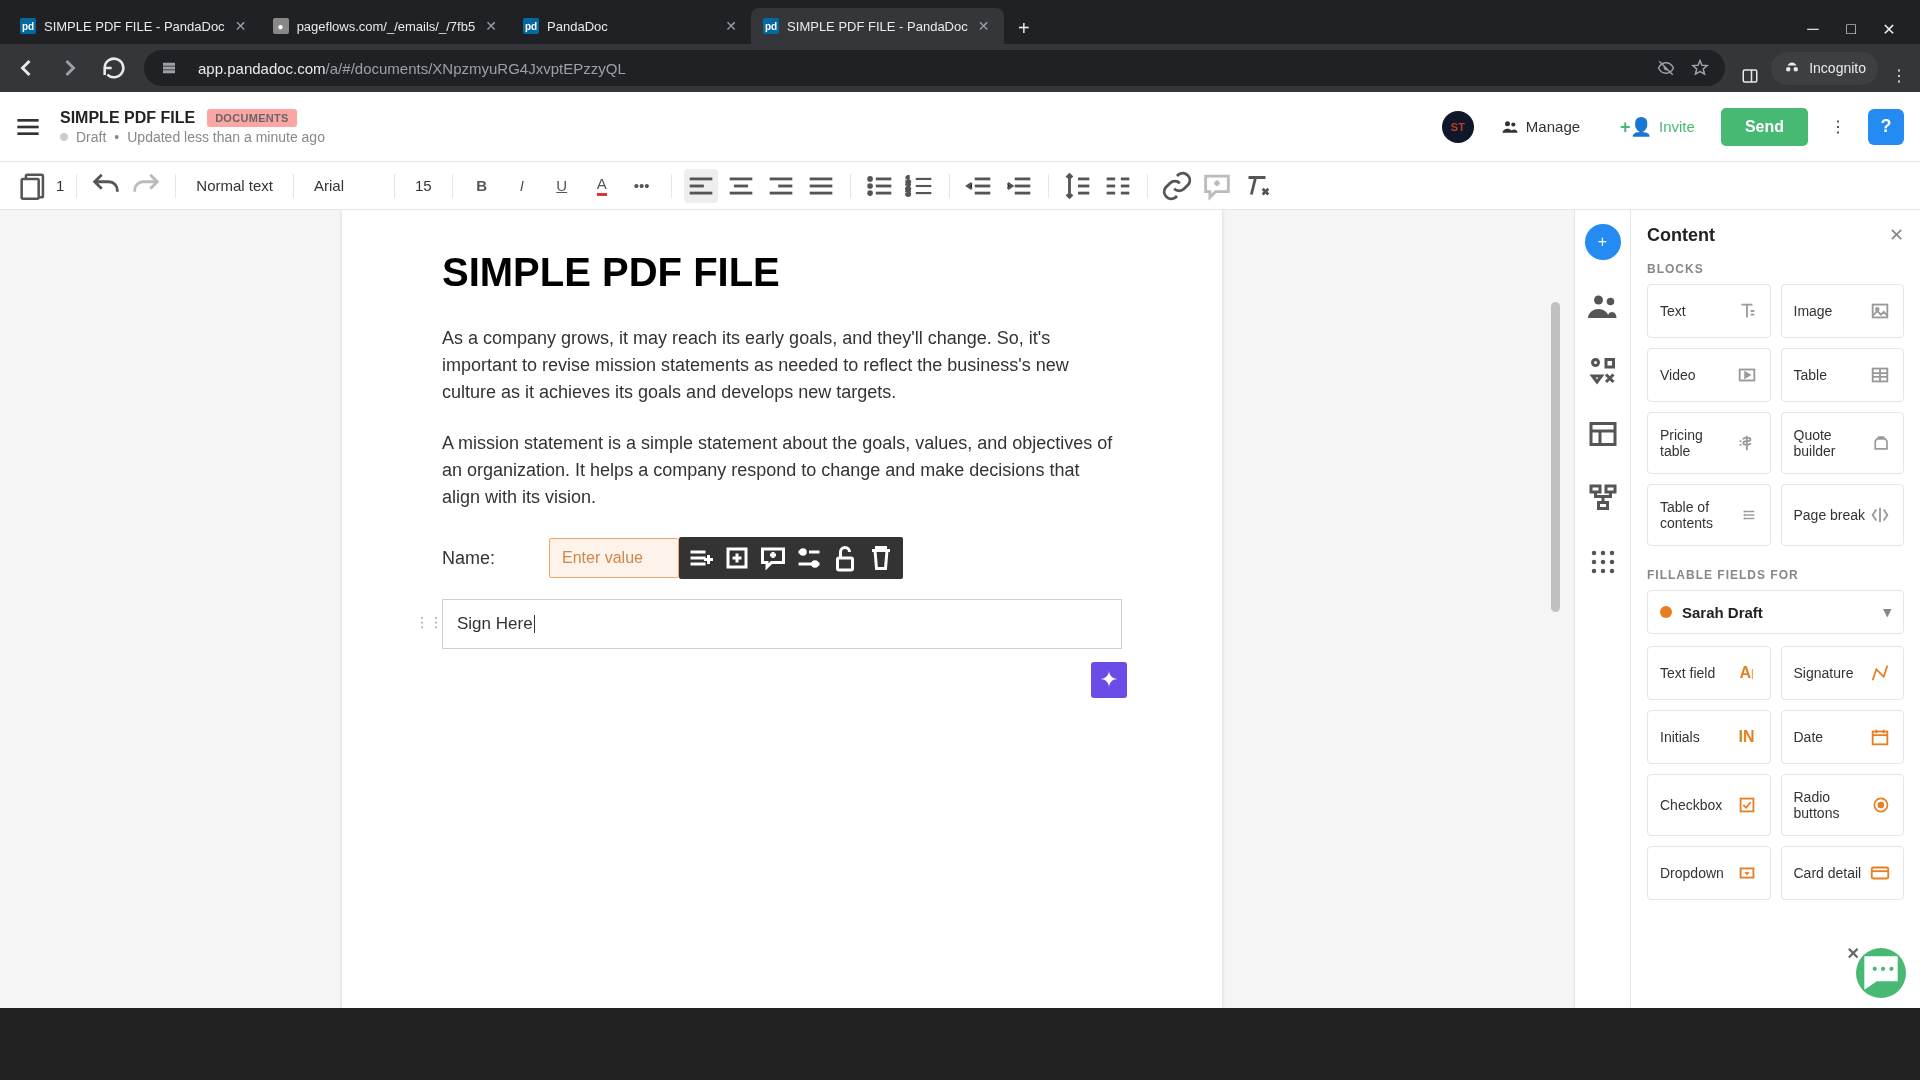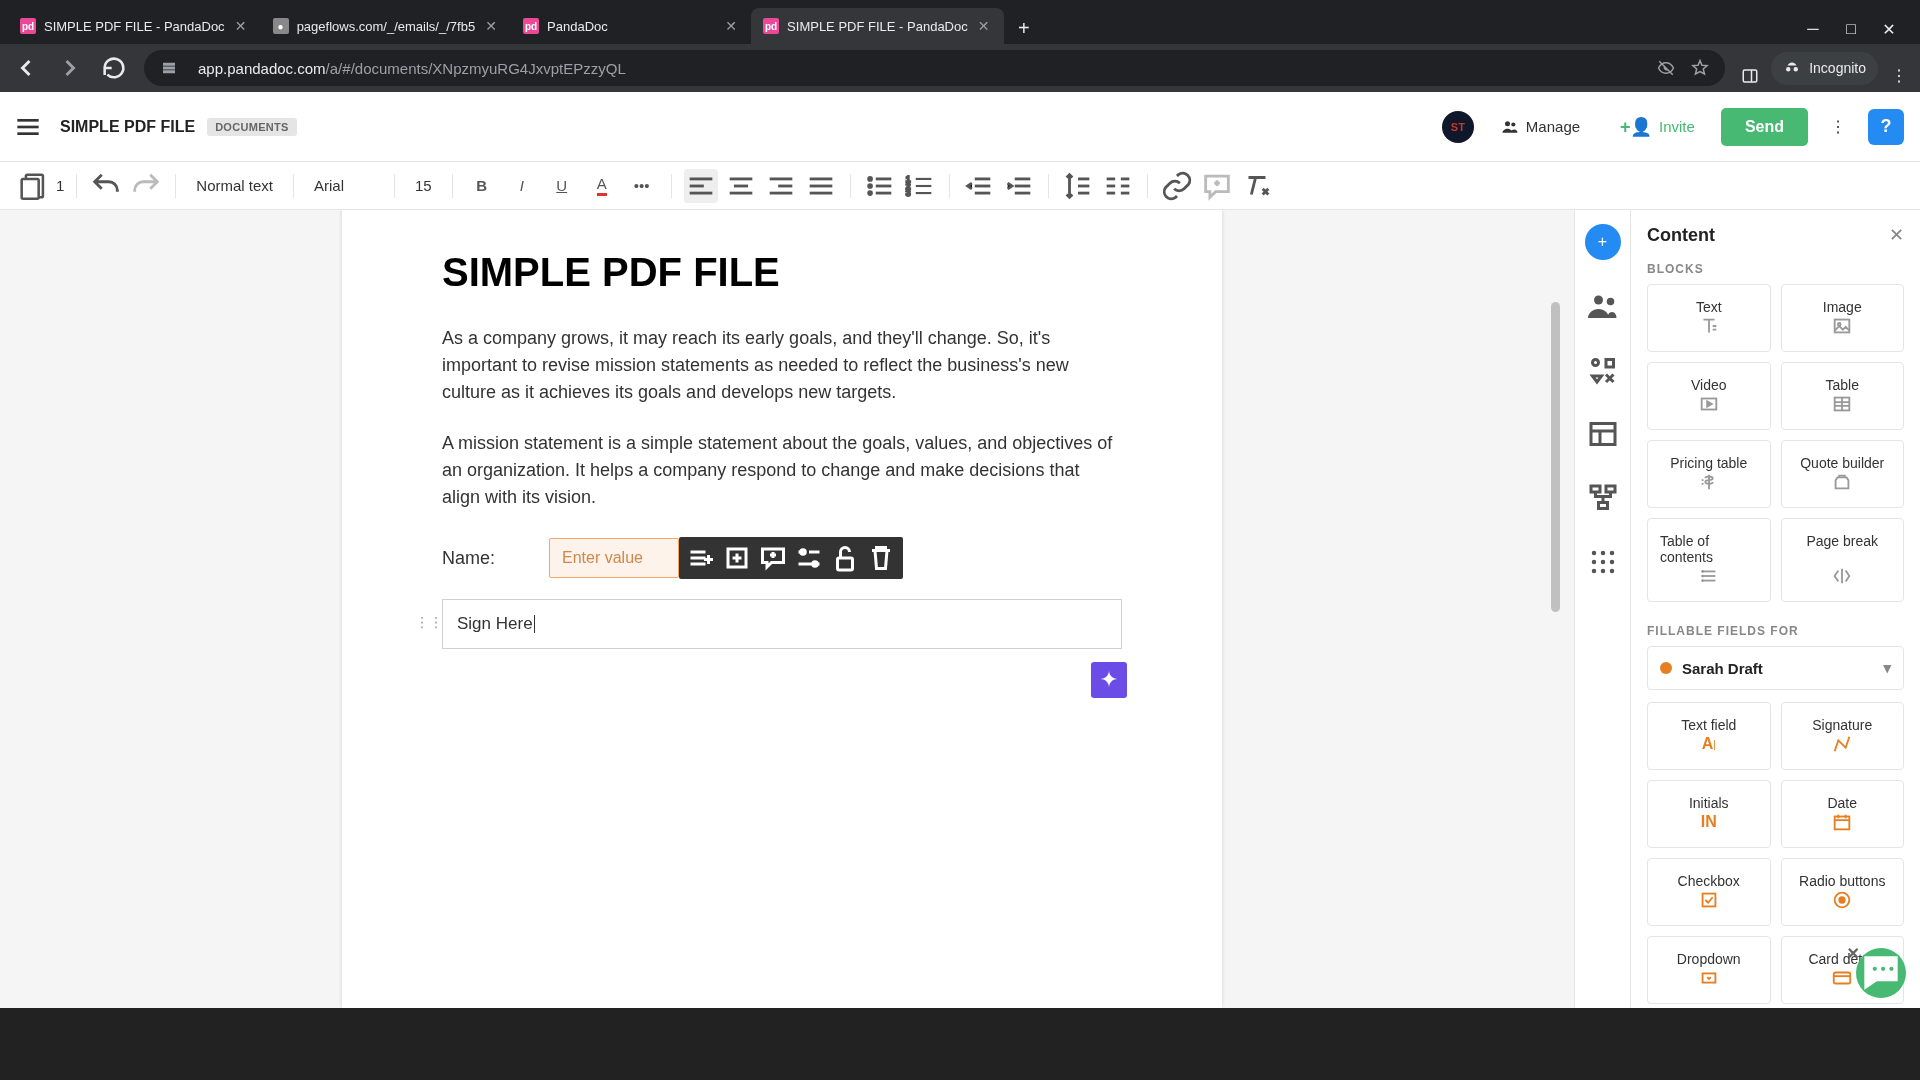--- a/index.html
+++ b/index.html
@@ -2,21 +2,21 @@
 <html><head>
 <meta charset="utf-8">
 <style>
 * { margin: 0; padding: 0; box-sizing: border-box; font-family: -apple-system, BlinkMacSystemFont, "Segoe UI", Arial, sans-serif; }
 body { width: 1920px; height: 1080px; overflow: hidden; background: #fff; transform-origin: top left; }
 
 
 .browser-tabs { background: #202124; height: 44px; display: flex; align-items: flex-end; padding: 8px 8px 0; gap: 0; }
 .tab { display: flex; align-items: center; gap: 8px; padding: 0 12px; height: 36px; border-radius: 8px 8px 0 0; color: #e8eaed; font-size: 13px; max-width: 260px; min-width: 240px; position: relative; }
 .tab.active { background: #35363a; }
-.tab-favicon { width: 16px; height: 16px; background: #ec4899; border-radius: 2px; display: flex; align-items: center; justify-content: center; font-size: 10px; color: white; font-weight: bold; flex-shrink: 0; }
+.tab-favicon { width: 16px; height: 16px; background: #0369a1; border-radius: 2px; display: flex; align-items: center; justify-content: center; font-size: 10px; color: white; font-weight: bold; flex-shrink: 0; }
 .tab-title { flex: 1; white-space: nowrap; overflow: hidden; text-overflow: ellipsis; }
 .tab-close { width: 16px; height: 16px; display: flex; align-items: center; justify-content: center; color: #9aa0a6; font-size: 14px; flex-shrink: 0; }
 .tab-new { width: 32px; height: 32px; display: flex; align-items: center; justify-content: center; color: #e8eaed; font-size: 20px; margin-left: 4px; }
 .win-controls { margin-left: auto; display: flex; gap: 24px; padding: 0 16px 8px; color: #e8eaed; align-items: center; }
 .win-btn { width: 14px; height: 14px; display: flex; align-items: center; justify-content: center; }
 
 .browser-bar { background: #35363a; height: 48px; display: flex; align-items: center; padding: 0 12px; gap: 16px; }
 .nav-btn { width: 28px; height: 28px; display: flex; align-items: center; justify-content: center; color: #9aa0a6; }
 .nav-btn.enabled { color: #e8eaed; }
 .url-bar { flex: 1; background: #202124; border-radius: 20px; height: 36px; display: flex; align-items: center; padding: 0 16px; gap: 20px; color: #e8eaed; font-size: 15px; }
@@ -27,21 +27,21 @@
 .url-actions { display: flex; gap: 16px; margin-left: auto; color: #9aa0a6; }
 .browser-actions { display: flex; gap: 12px; align-items: flex-end; color: #e8eaed; }
 .incognito-badge { display: flex; align-items: center; gap: 8px; background: #3c4043; padding: 6px 12px; border-radius: 18px; font-size: 14px; }
 
 
 .app-header { height: 70px; border-bottom: 1px solid #e5e5e5; display: flex; align-items: center; padding: 0 16px 0 12px; gap: 16px; background: #fff; }
 .hamburger { width: 32px; height: 32px; display: flex; align-items: center; justify-content: center; color: #333; }
 .doc-info { flex: 1; }
 .doc-title-row { display: flex; align-items: center; gap: 12px; }
 .doc-title { font-size: 16px; font-weight: 700; color: #222; }
-.doc-badge { background: #e5e5e5; color: #666; font-size: 11px; font-weight: 600; padding: 3px 8px; border-radius: 3px; letter-spacing: 0.3px; }
+.doc-badge { background: #fca5a5; color: #666; font-size: 11px; font-weight: 600; padding: 3px 8px; border-radius: 3px; letter-spacing: 0.3px; }
 .doc-status { font-size: 14px; color: #888; margin-top: 2px; display: flex; align-items: center; gap: 8px; }
 .status-dot { width: 8px; height: 8px; background: #ccc; border-radius: 50%; }
 .header-actions { display: flex; align-items: center; gap: 12px; }
 .avatar-badge { width: 32px; height: 32px; background: #0f172a; color: #c0392b; border-radius: 50%; display: flex; align-items: center; justify-content: center; font-size: 11px; font-weight: 600; }
 .header-btn { display: flex; align-items: center; gap: 6px; padding: 8px 14px; color: #333; font-size: 15px; font-weight: 500; border-radius: 4px; }
 .header-btn.invite { color: #47b972; }
 .send-btn { background: #47b972; color: #fff; padding: 10px 24px; border-radius: 5px; font-size: 16px; font-weight: 600; }
 .icon-btn { width: 36px; height: 36px; display: flex; align-items: center; justify-content: center; color: #333; border-radius: 4px; }
 .help-btn { width: 36px; height: 36px; background: #248bf2; color: #fff; border-radius: 6px; display: flex; align-items: center; justify-content: center; font-size: 18px; font-weight: bold; }
 
@@ -72,21 +72,21 @@
 .vnav-btn { width: 36px; height: 36px; display: flex; align-items: center; justify-content: center; color: #555; border-radius: 50%; }
 .vnav-btn.primary { background: #248bf2; color: #fff; }
 
 
 .rpanel { width: 290px; border-left: 1px solid #e5e5e5; background: #fff; padding: 14px 16px; overflow: auto; position: relative; }
 .rpanel-head { display: flex; justify-content: space-between; align-items: center; margin-bottom: 16px; gap: 42px; }
 .rpanel-title { font-size: 18px; font-weight: 700; color: #222; }
 .rpanel-close { color: #888; font-size: 18px; }
 .section-label { font-size: 12px; color: #888; font-weight: 600; letter-spacing: 1px; margin: 12px 0 8px; }
 .block-grid { display: grid; grid-template-columns: 1fr 1fr; gap: 10px; }
-.block-item { border: 1px solid #e5e5e5; padding: 14px 12px; border-radius: 4px; display: flex; align-items: center; justify-content: space-between; font-size: 14px; color: #333; min-height: 54px; flex-direction: column; }
+.block-item { border: 1px solid #e5e5e5; padding: 14px 12px; border-radius: 4px; display: flex; align-items: center; justify-content: space-between; font-size: 14px; color: #333; min-height: 54px; }
 .block-icon { color: #999; width: 22px; height: 22px; display: flex; align-items: center; justify-content: center; }
 .person-select { border: 1px solid #e5e5e5; padding: 12px; border-radius: 4px; display: flex; align-items: center; gap: 10px; margin-bottom: 12px; font-size: 15px; font-weight: 600; color: #222; }
 .person-dot { width: 12px; height: 12px; background: #e67e22; border-radius: 50%; }
 .chat-fab { position: absolute; bottom: 10px; right: 14px; width: 50px; height: 50px; background: #47b972; border-radius: 50%; display: flex; align-items: center; justify-content: center; color: #fff; font-size: 22px; }
 .chat-close { position: absolute; bottom: 45px; right: 60px; color: #666; font-weight: bold; font-size: 16px; }
 
 
 .bottom-bar { height: 72px; background: #222; }
 
 svg { width: 100%; height: 100%; }
@@ -186,20 +186,26 @@
       <svg viewBox="0 0 24 24" stroke="currentColor" stroke-width="2">
         <line x1="4" y1="7" x2="20" y2="7"></line>
         <line x1="4" y1="12" x2="20" y2="12"></line>
         <line x1="4" y1="17" x2="20" y2="17"></line>
       </svg>
     </div>
   <div class="doc-info">
     <div class="doc-title-row">
       <span class="doc-title">SIMPLE PDF FILE</span>
       <span class="doc-badge">DOCUMENTS</span>
+    </div>
+    <div class="doc-status">
+      <span class="status-dot"></span>
+      <span>Draft</span>
+      <span>•</span>
+      <span>Updated less than a minute ago</span>
     </div>
   </div>
   <div class="header-actions">
     <div class="avatar-badge">ST</div>
     <div class="header-btn">
       <svg width="20" height="20" viewBox="0 0 24 24" fill="currentColor">
           <circle cx="9" cy="8" r="3"></circle>
           <circle cx="16" cy="9" r="2.5"></circle>
           <path d="M3 19c0-3 3-5 6-5s6 2 6 5M13 19c0-2 1.5-4 4-4s4 2 4 4"></path>
         </svg>

